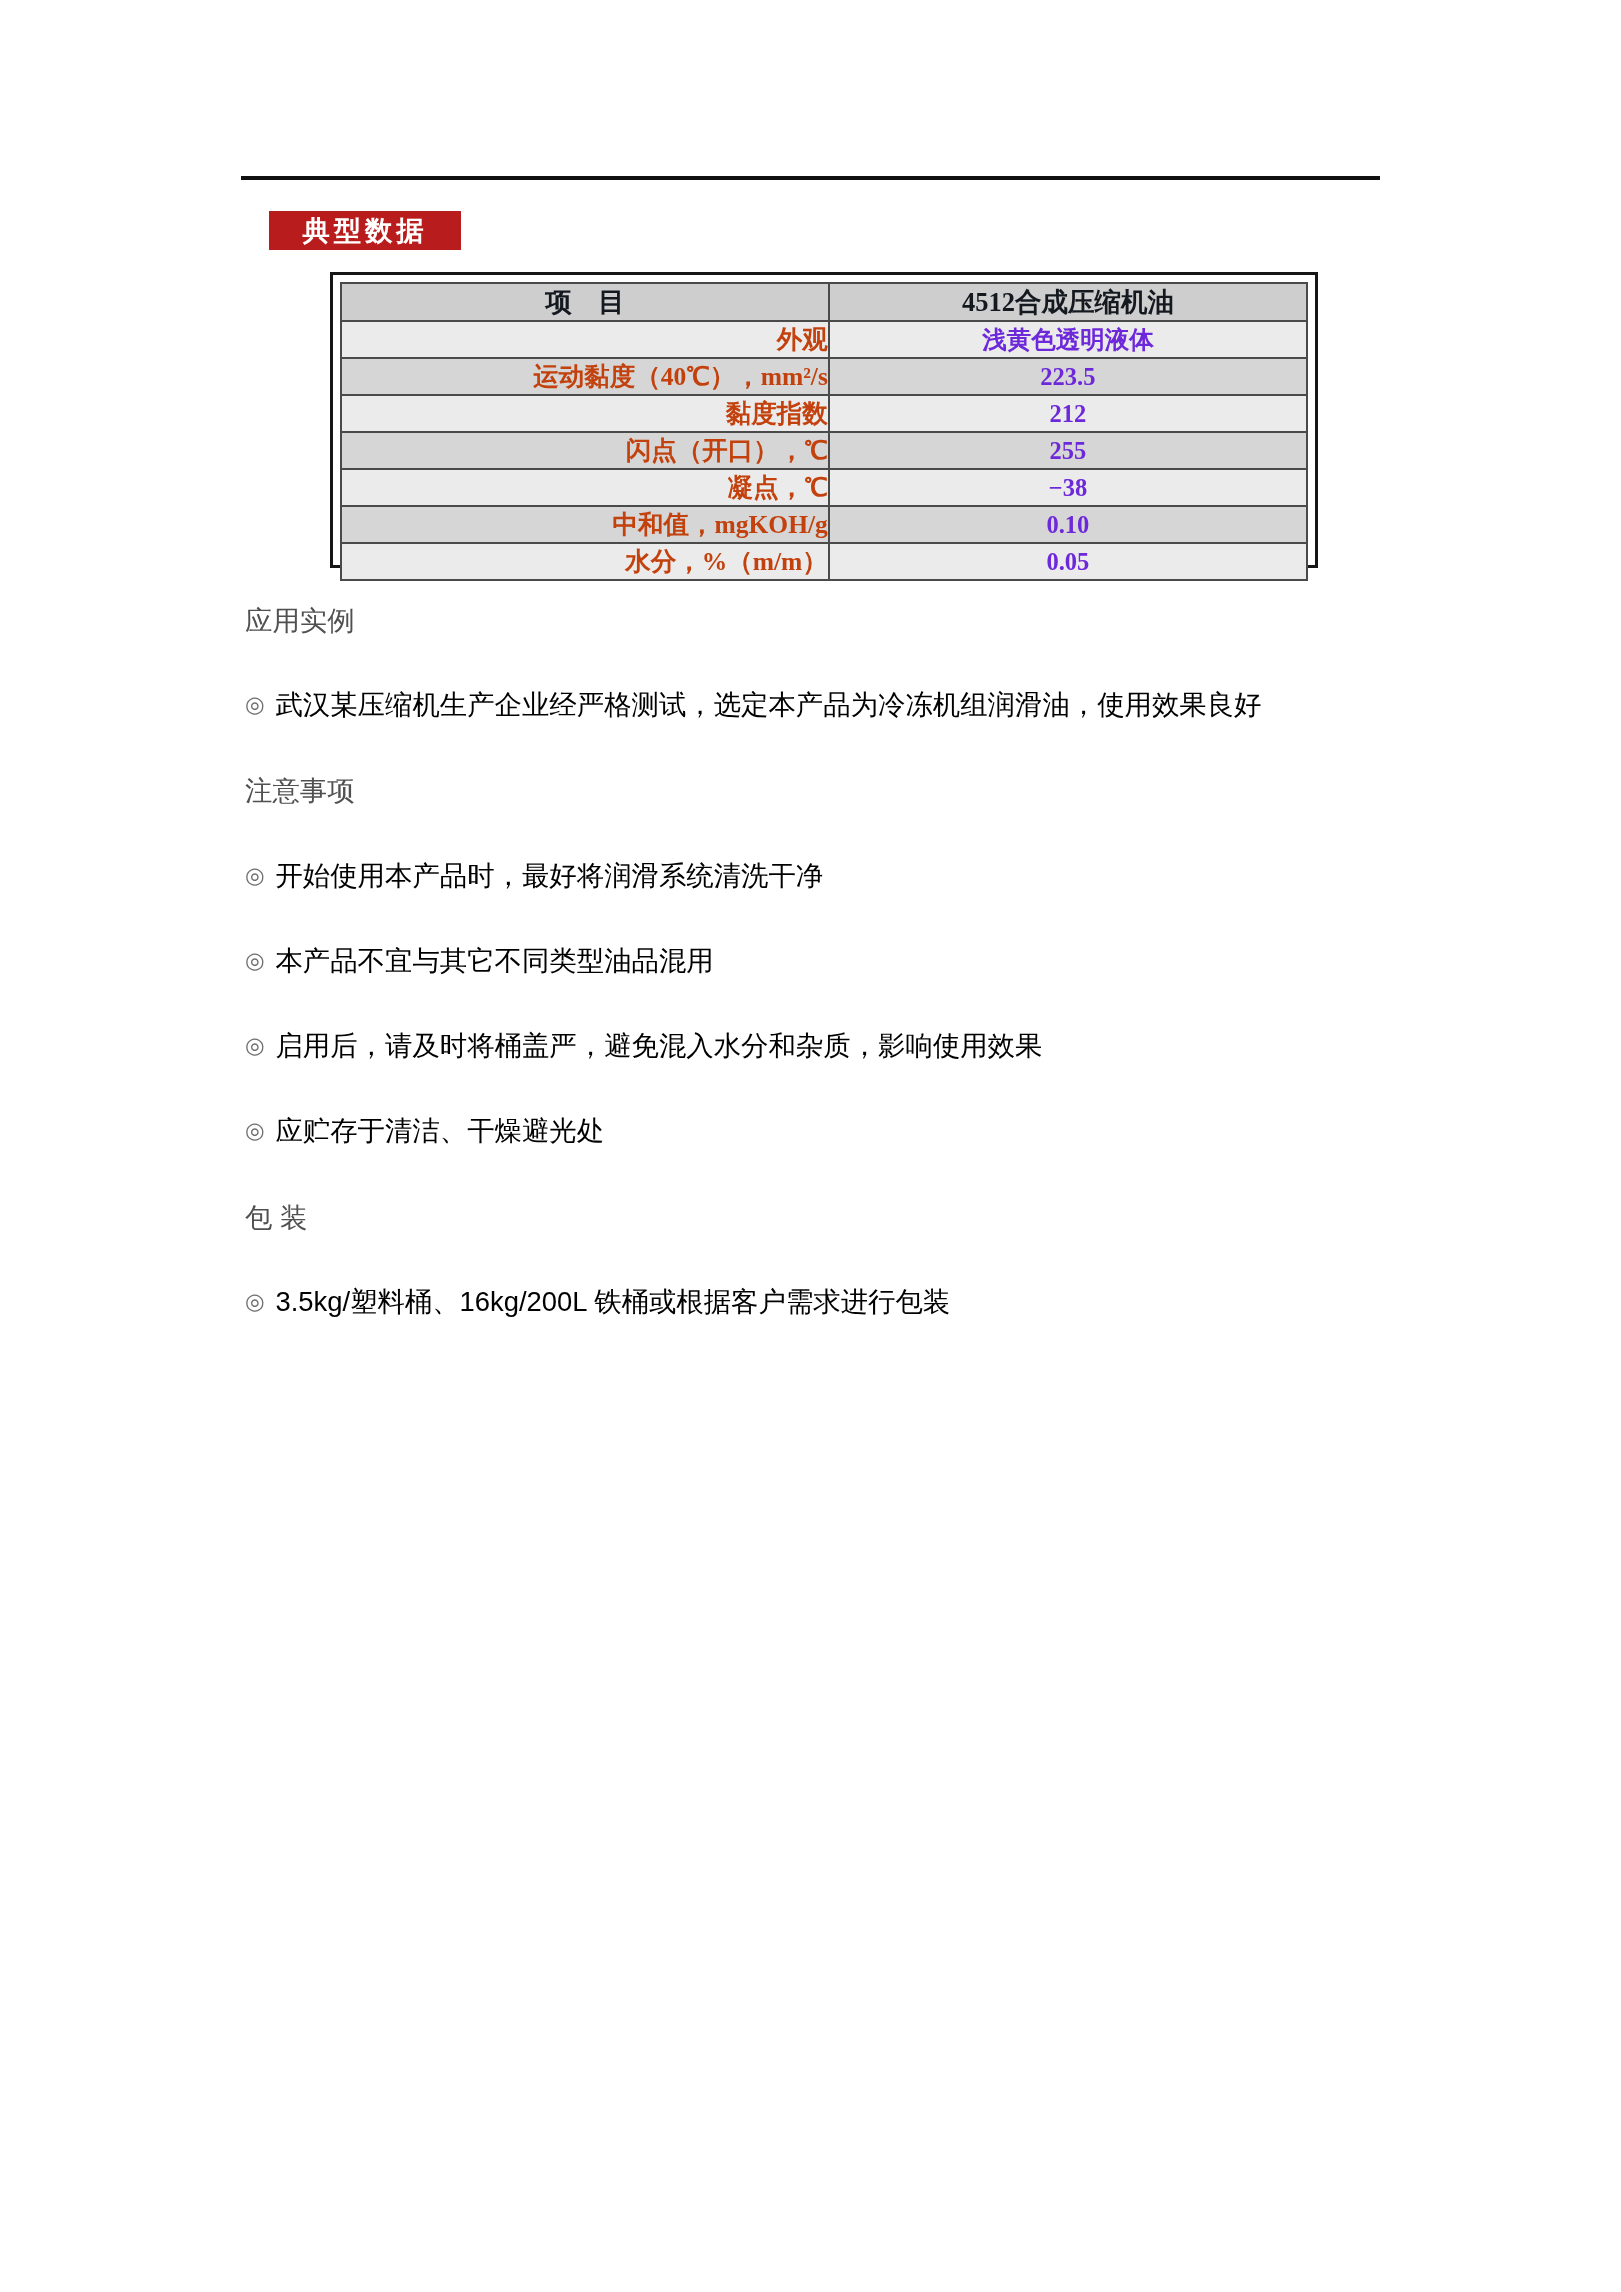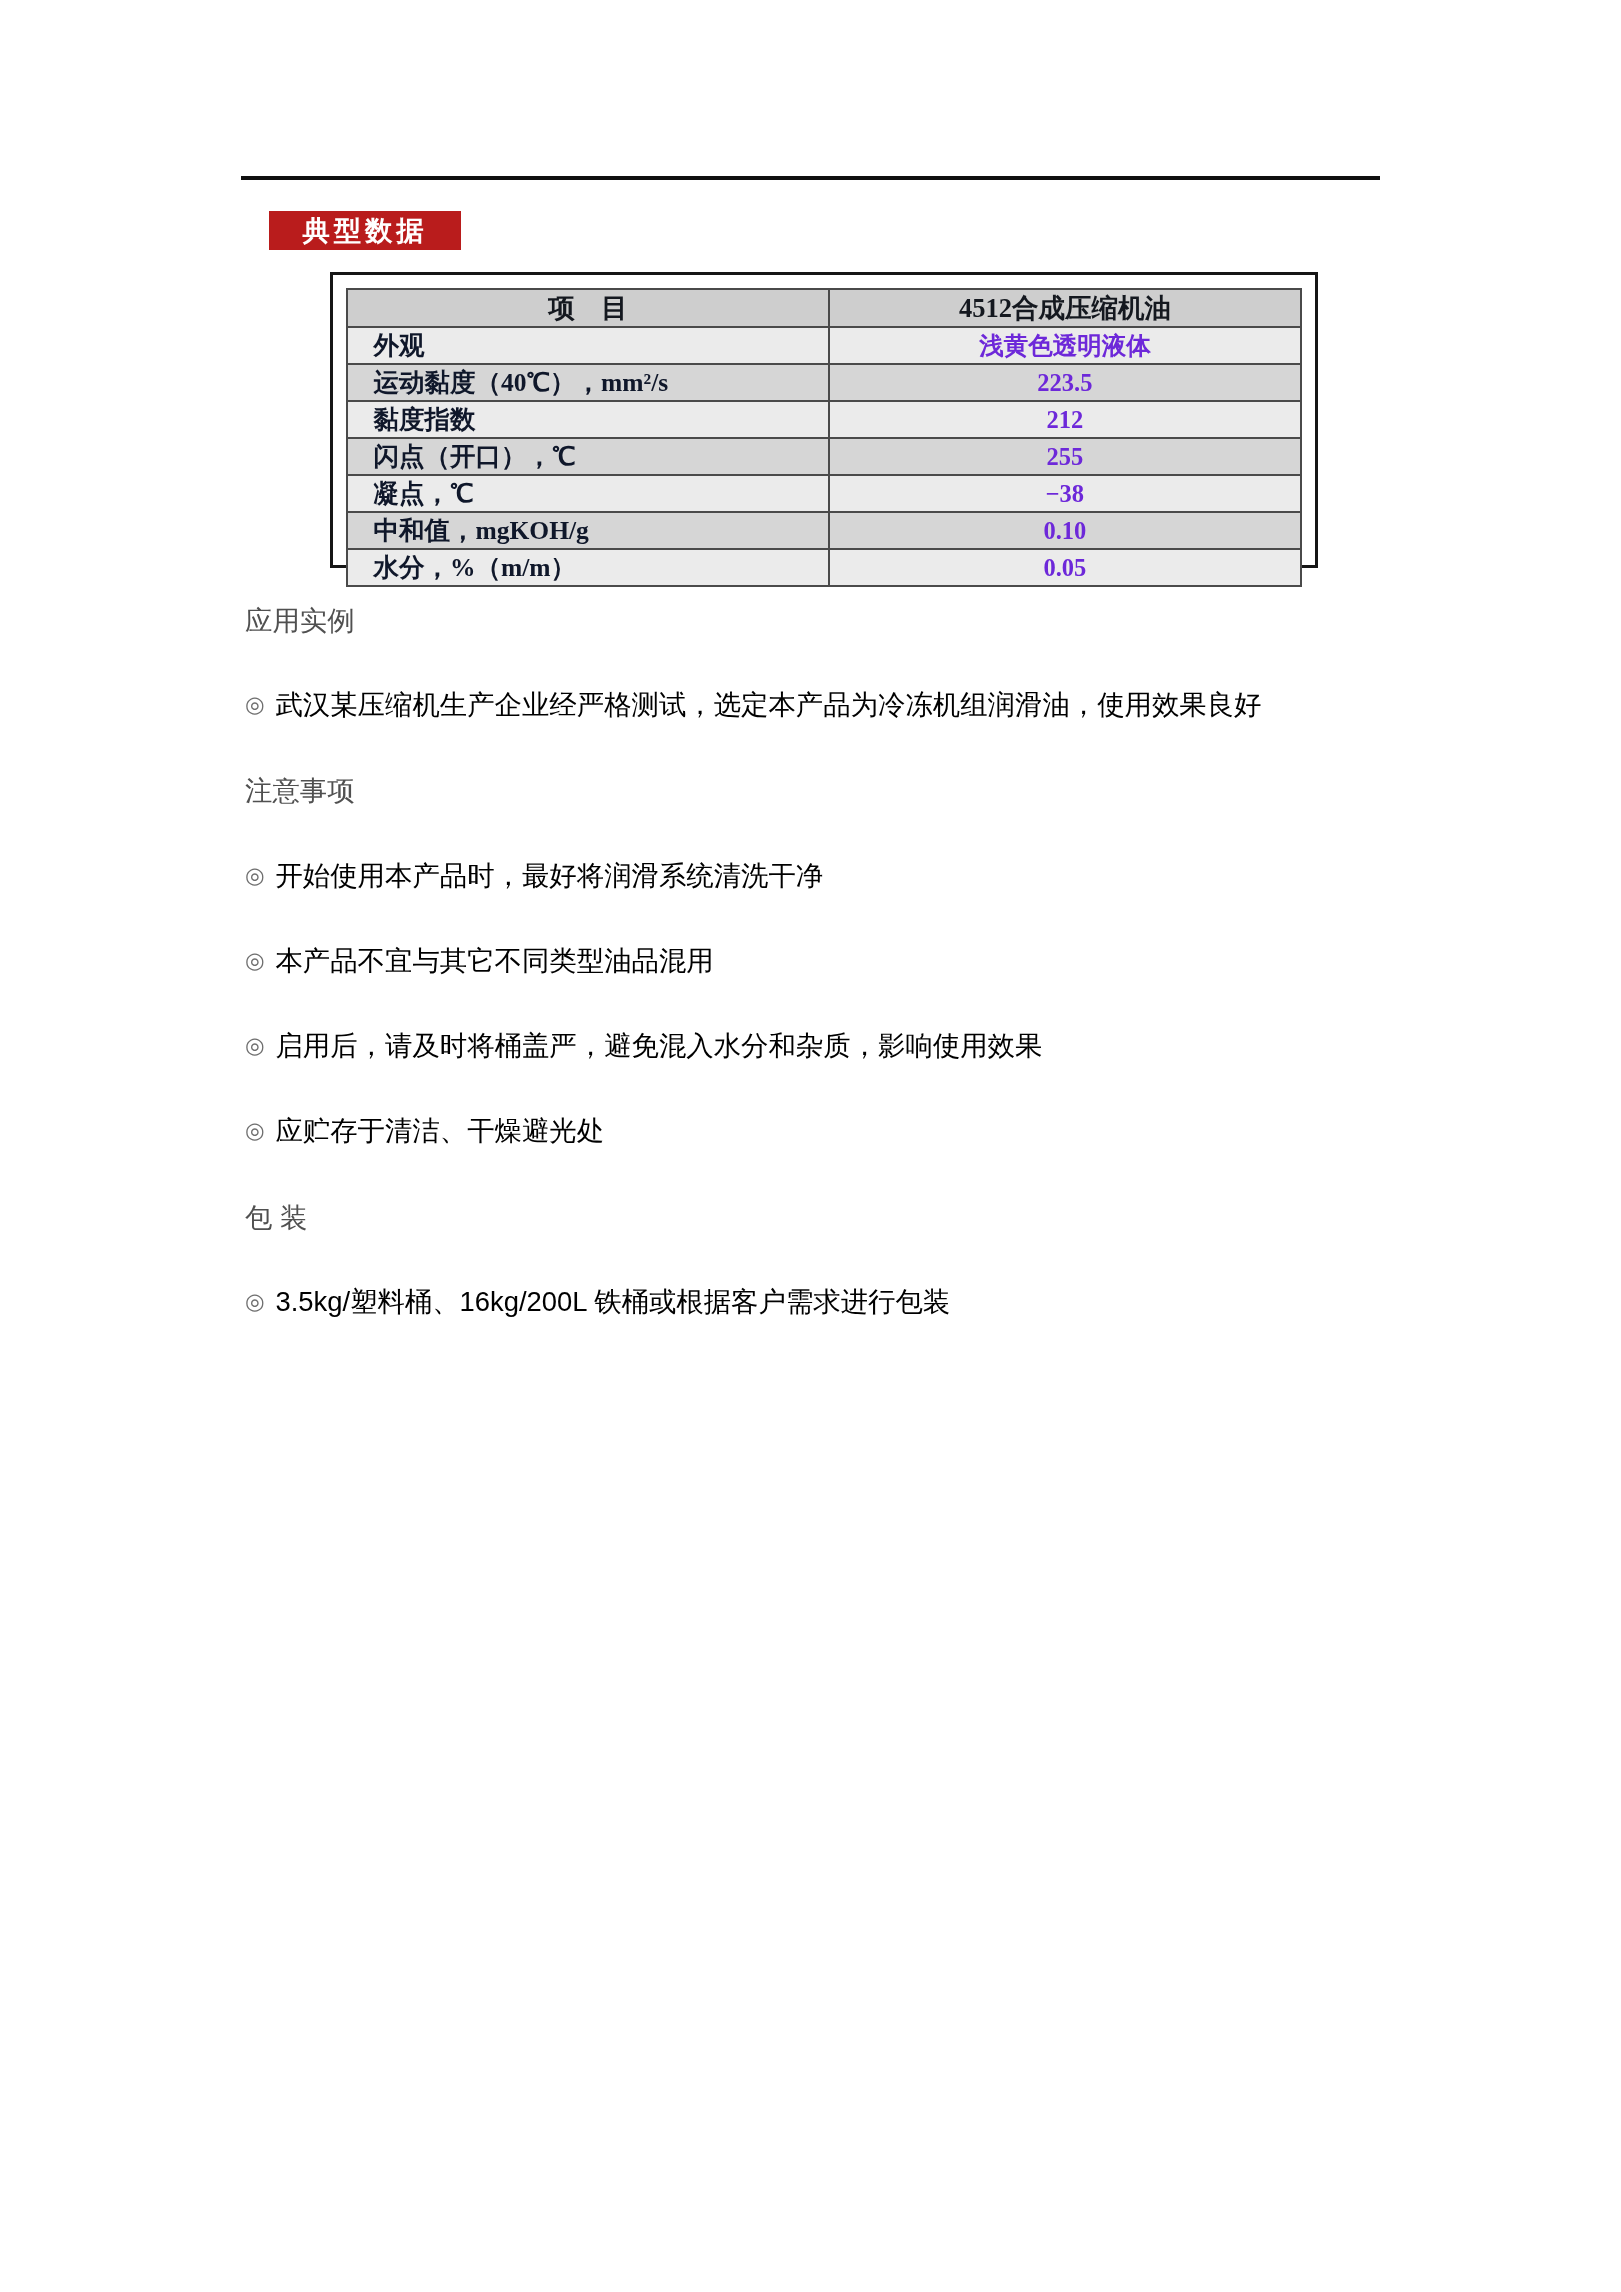--- a/index.html
+++ b/index.html
@@ -22,21 +22,21 @@
     font-size:27.4px;font-weight:bold;
     letter-spacing:3.9px;
     text-align:center;line-height:39px;
   }
   .table-frame{
     position:absolute;left:330px;top:272px;
     width:988px;height:296px;
     box-sizing:border-box;
     border:3.9px solid #161616;
     background:#ffffff;
-    padding:13px;
+    padding:7px;
   }
   .spec-table{
     width:100%;height:100%;
     border-collapse:collapse;
     table-layout:fixed;
     font-family:"Liberation Serif", serif;
   }
   .spec-table td,.spec-table th{
     border:2.9px solid #4a4a4a;
     padding:0;
@@ -44,22 +44,22 @@
     vertical-align:middle;
   }
   .spec-table .col-item{width:50.5%;}
   .spec-table .col-value{width:49.5%;}
   .spec-table th{
     background:#cecece;
     font-size:26.5px;font-weight:bold;color:#14181f;
     text-align:center;
   }
   .spec-table td.item{
-    font-size:25.5px;color:#0f172a;
-    text-align:left;padding-left:25.5px;
+    font-size:25.5px;color:#c2410c;
+    text-align:right;padding-left:25.5px;
     font-weight:bold;
   }
   .spec-table td.value{
     font-size:24.5px;color:#6d28d9;
     text-align:center;font-weight:bold;
   }
   .spec-table tr.shade-light td{background:#ebebeb;}
   .spec-table tr.shade-dark td{background:#d6d6d6;}
   .sec-heading{
     position:absolute;left:245px;

